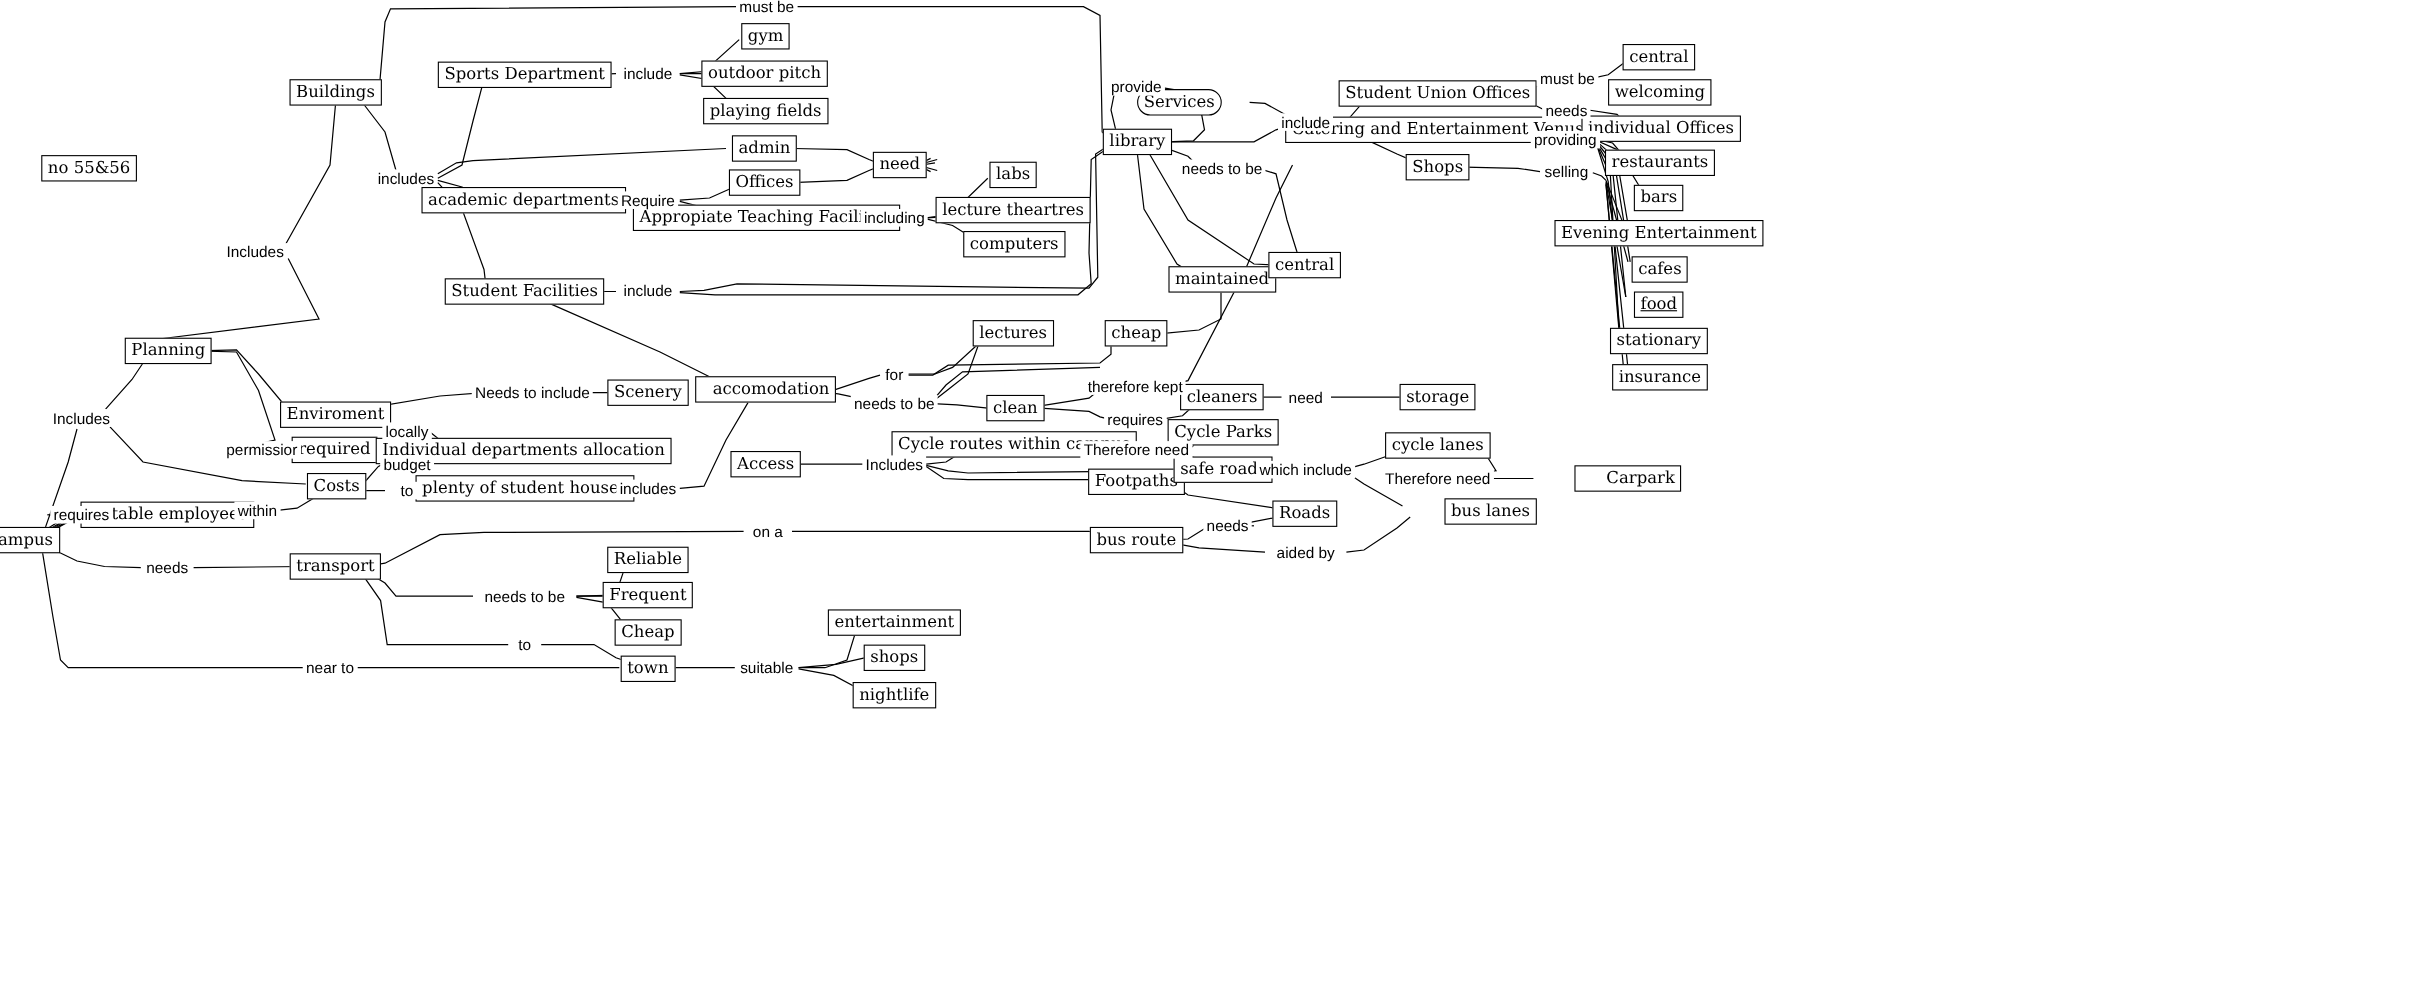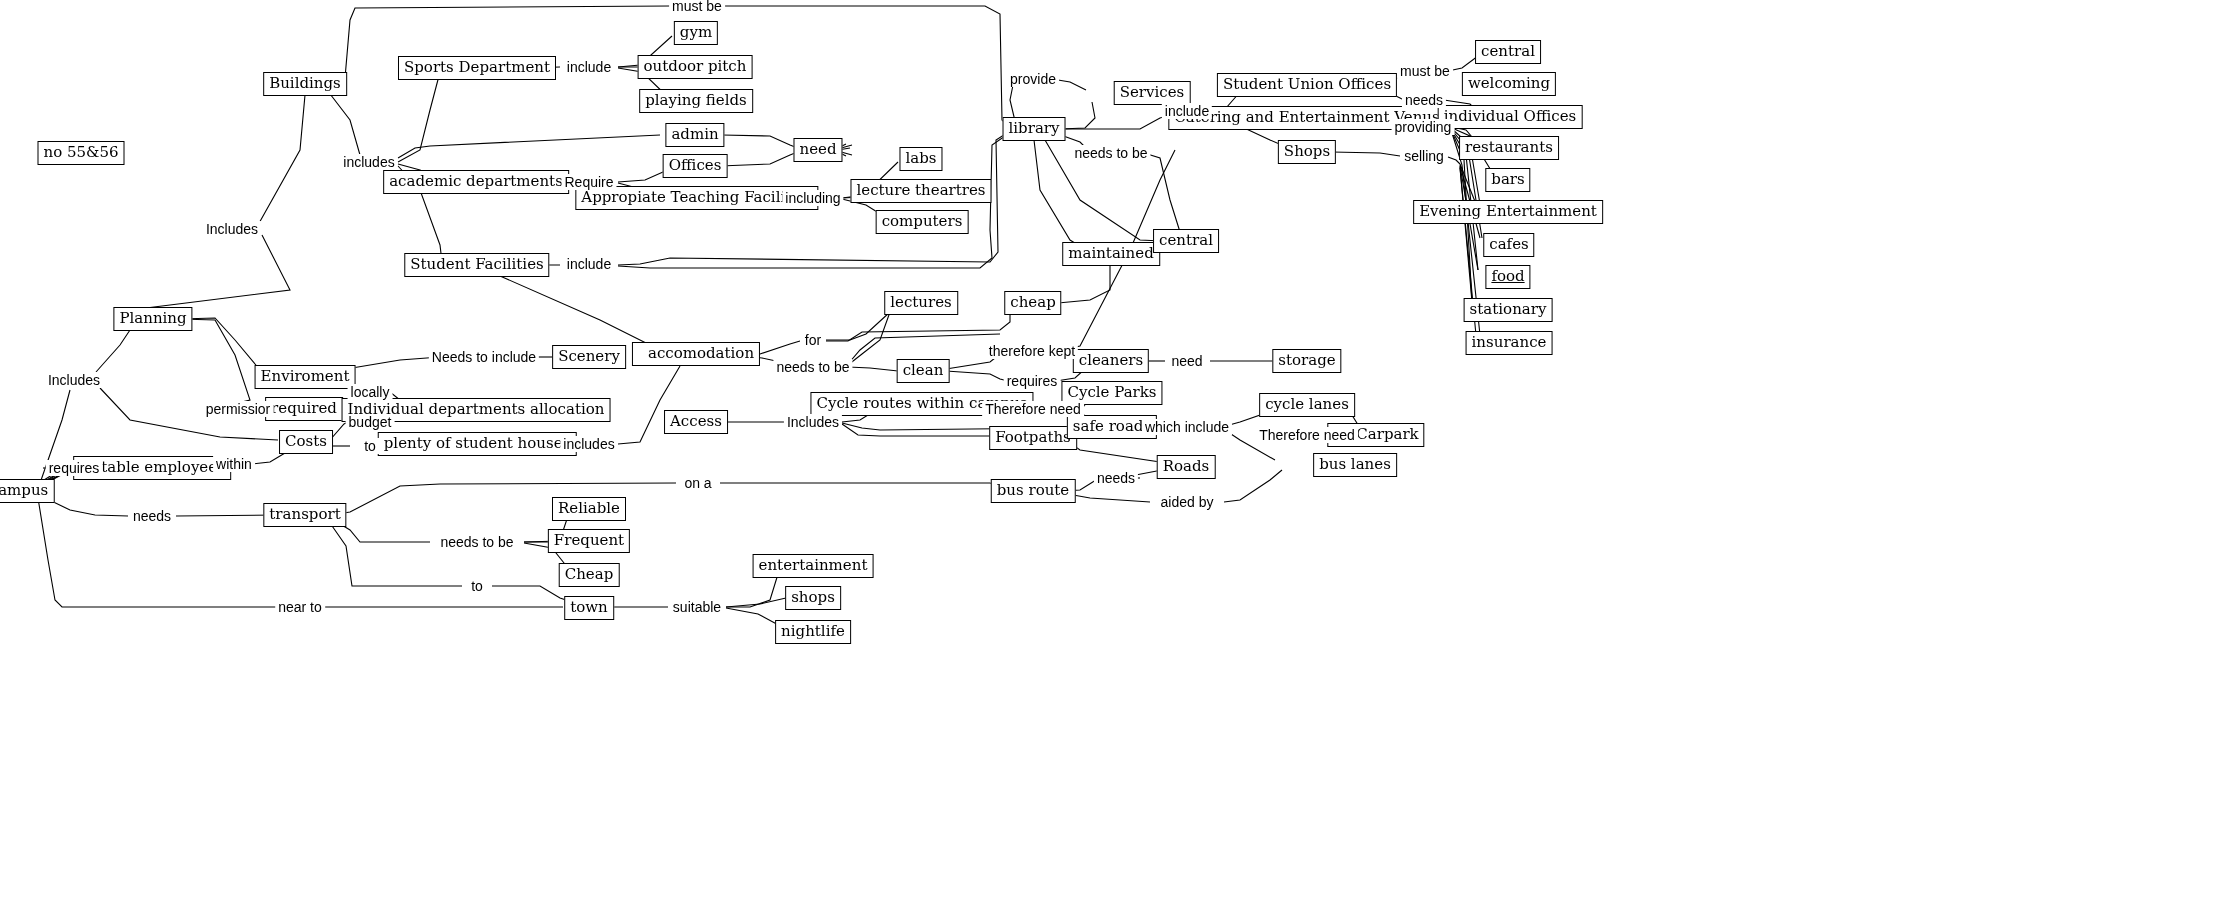--- a/index.html
+++ b/index.html
@@ -253,21 +253,21 @@
   <div class="node" style="left:589px;top:357px;">Scenery</div>
   <div class="node" style="left:476px;top:410px;">Individual departments allocation</div>
   <div class="node" style="left:477px;top:444px;">plenty of student houses</div>
   <div class="node" style="left:696px;top:422px;">Access</div>
   <div class="node" style="left:921px;top:303px;">lectures</div>
   <div class="node" style="left:923px;top:371px;">clean</div>
   <div class="node" style="left:1033px;top:303px;">cheap</div>
   <div class="node" style="left:1111px;top:361px;">cleaners</div>
   <div class="node" style="left:1307px;top:361px;">storage</div>
   <div class="node" style="left:1034px;top:129px;">library</div>
-  <div class="node" style="left:1152px;top:93px;">Services</div>
+  <div class="node" style="left:1072px;top:93px;border-radius:12px;">Services</div>
   <div class="node" style="left:1111px;top:254px;">maintained</div>
   <div class="node" style="left:1186px;top:241px;">central</div>
   <div class="node" style="left:1307px;top:85px;">Student Union Offices</div>
   <div class="node" style="left:1307px;top:118px;">Catering and Entertainment Venus</div>
   <div class="node" style="left:1307px;top:152px;">Shops</div>
   <div class="node" style="left:1508px;top:52px;">central</div>
   <div class="node" style="left:1509px;top:84px;">welcoming</div>
   <div class="node" style="left:1510px;top:117px;">individual Offices</div>
   <div class="node" style="left:1509px;top:148px;">restaurants</div>
   <div class="node" style="left:1508px;top:180px;">bars</div>
@@ -276,21 +276,21 @@
   <div class="node" style="left:1508px;top:277px;text-decoration:underline;">food</div>
   <div class="node" style="left:1508px;top:310px;">stationary</div>
   <div class="node" style="left:1509px;top:343px;">insurance</div>
   <div class="node" style="left:922px;top:404px;">Cycle routes within campus</div>
   <div class="node" style="left:1033px;top:438px;">Footpaths</div>
   <div class="node" style="left:1186px;top:467px;">Roads</div>
   <div class="node" style="left:1112px;top:393px;">Cycle Parks</div>
   <div class="node" style="left:1112px;top:427px;">safe roads</div>
   <div class="node" style="left:1307px;top:405px;">cycle lanes</div>
   <div class="node" style="left:1307px;top:465px;margin-left:48px;">bus lanes</div>
-  <div class="node" style="left:1376px;top:435px;padding-left:28px;">Carpark</div>
+  <div class="node" style="left:1480px;top:435px;padding-left:28px;">Carpark</div>
   <div class="node" style="left:1033px;top:491px;">bus route</div>
   <div class="node" style="left:589px;top:509px;">Reliable</div>
   <div class="node" style="left:589px;top:541px;">Frequent</div>
   <div class="node" style="left:589px;top:575px;">Cheap</div>
   <div class="node" style="left:589px;top:608px;">town</div>
   <div class="node" style="left:813px;top:566px;">entertainment</div>
   <div class="node" style="left:813px;top:598px;">shops</div>
   <div class="node" style="left:813px;top:632px;">nightlife</div>
 
   <div class="link" style="left:697px;top:6px;">must be</div>

